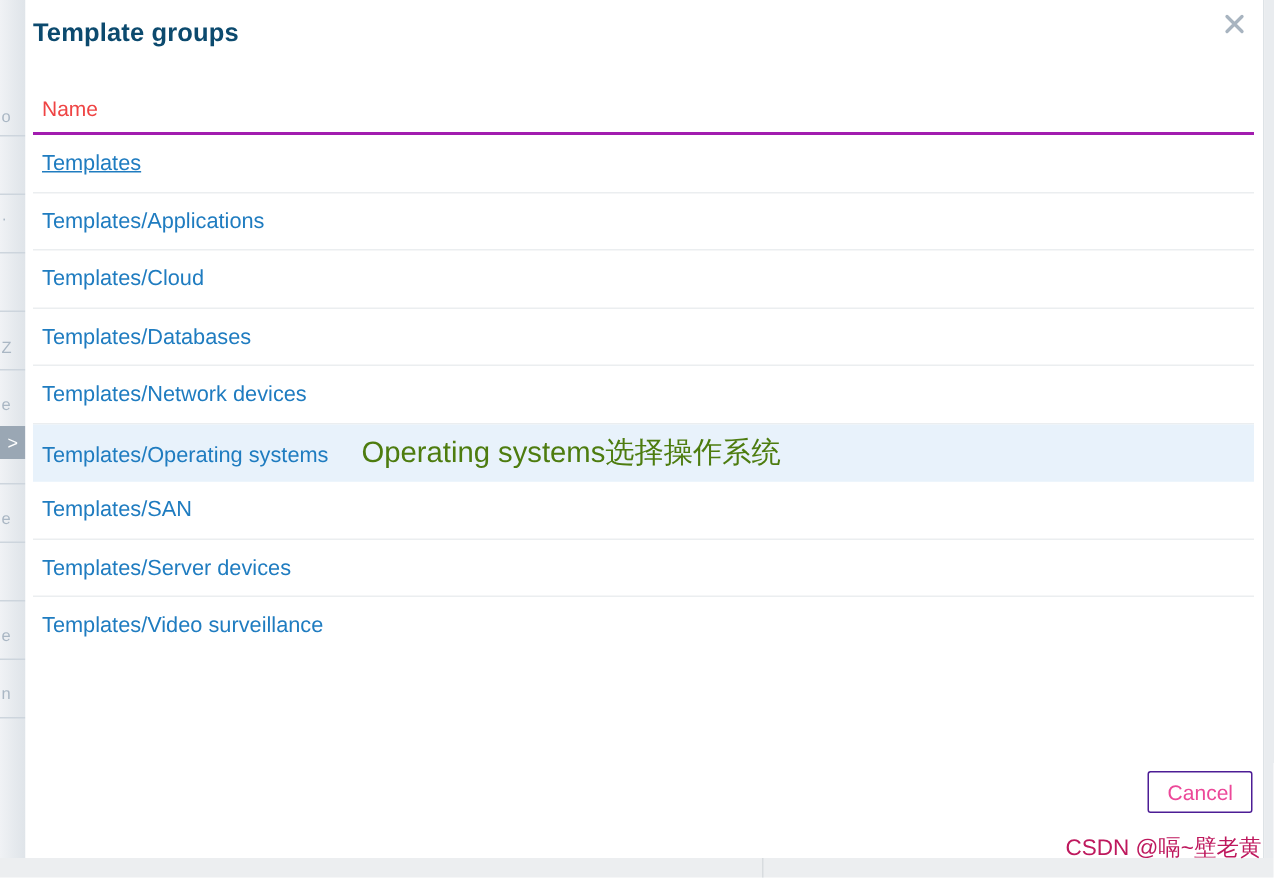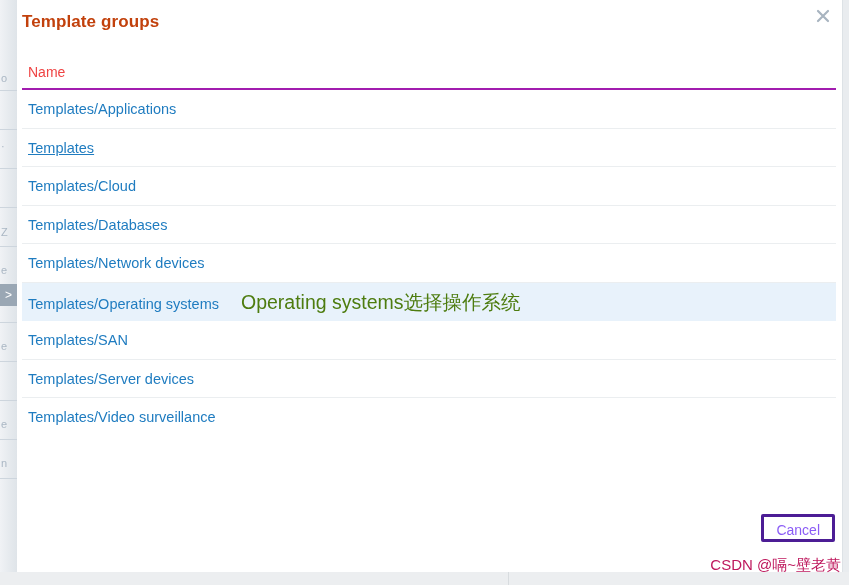--- a/index.html
+++ b/index.html
@@ -98,21 +98,21 @@
   #modal-header {
     position: relative;
     height: 48px;
   }
   #dialog-title {
     position: absolute;
     left: 5px;
     top: 12px;
     font-size: 17px;
     font-weight: bold;
-    color: #c2410c;
+    color: #0c4a6e;
     letter-spacing: 0.1px;
   }
   #close-button {
     position: absolute;
     right: 6px;
     top: 3px;
     width: 26px;
     height: 26px;
     cursor: pointer;
     border: none;
@@ -178,23 +178,23 @@
   }
   #cancel-button {
     position: absolute;
     right: 8px;
     top: 0px;
     min-width: 68px;
     height: 28px;
     line-height: 26px;
     padding: 0 12px;
     font-size: 14px;
-    color: #8b5cf6;
-    background: #ffffff;
-    border: 3px solid #4c1d95;
+    color: #ec4899;
+    background: #ffffff;
+    border: 1px solid #4c1d95;
     border-radius: 2px;
     cursor: pointer;
     font-family: "Liberation Sans", sans-serif;
     text-align: center;
     box-sizing: border-box;
   }
 
   
   #watermark {
     position: absolute;
@@ -244,22 +244,22 @@
     <button id="close-button" aria-label="Close">
       <svg width="26" height="26" viewBox="0 0 26 26" aria-hidden="true">
         <path d="M8 8 L18 18 M18 8 L8 18" stroke="#a8b4c0" stroke-width="2.2" stroke-linecap="round" fill="none"></path>
       </svg>
     </button>
   </div>
 
   <div id="groups-table">
     <div id="col-header">Name</div>
     <div id="rows-container">
+        <div class="group-row hovered"><span class="group-link">Templates</span></div>
         <div class="group-row"><span class="group-link">Templates/Applications</span></div>
-        <div class="group-row hovered"><span class="group-link">Templates</span></div>
         <div class="group-row"><span class="group-link">Templates/Cloud</span></div>
         <div class="group-row"><span class="group-link">Templates/Databases</span></div>
         <div class="group-row"><span class="group-link">Templates/Network devices</span></div>
         <div class="group-row selected"><span class="group-link">Templates/Operating systems</span><span class="annotation">Operating systems选择操作系统</span></div>
         <div class="group-row"><span class="group-link">Templates/SAN</span></div>
         <div class="group-row"><span class="group-link">Templates/Server devices</span></div>
         <div class="group-row"><span class="group-link">Templates/Video surveillance</span></div>
       </div>
   </div>
 

